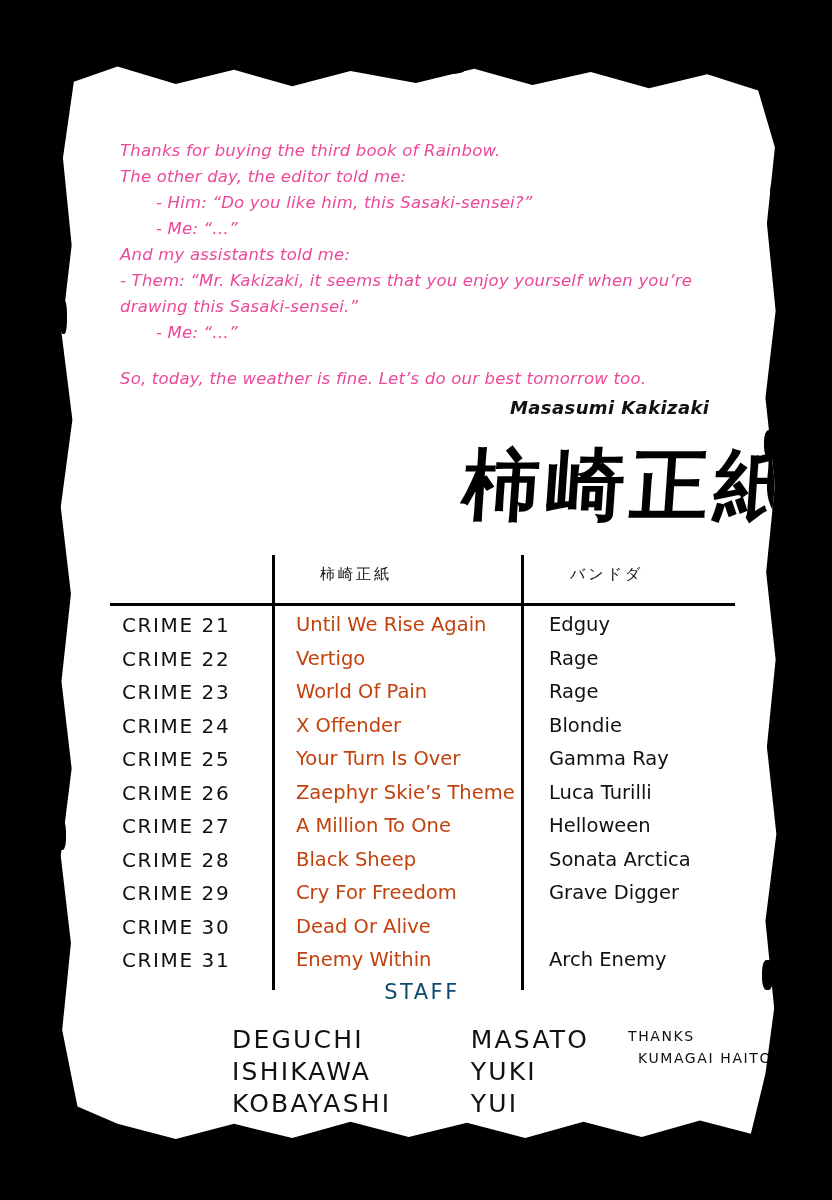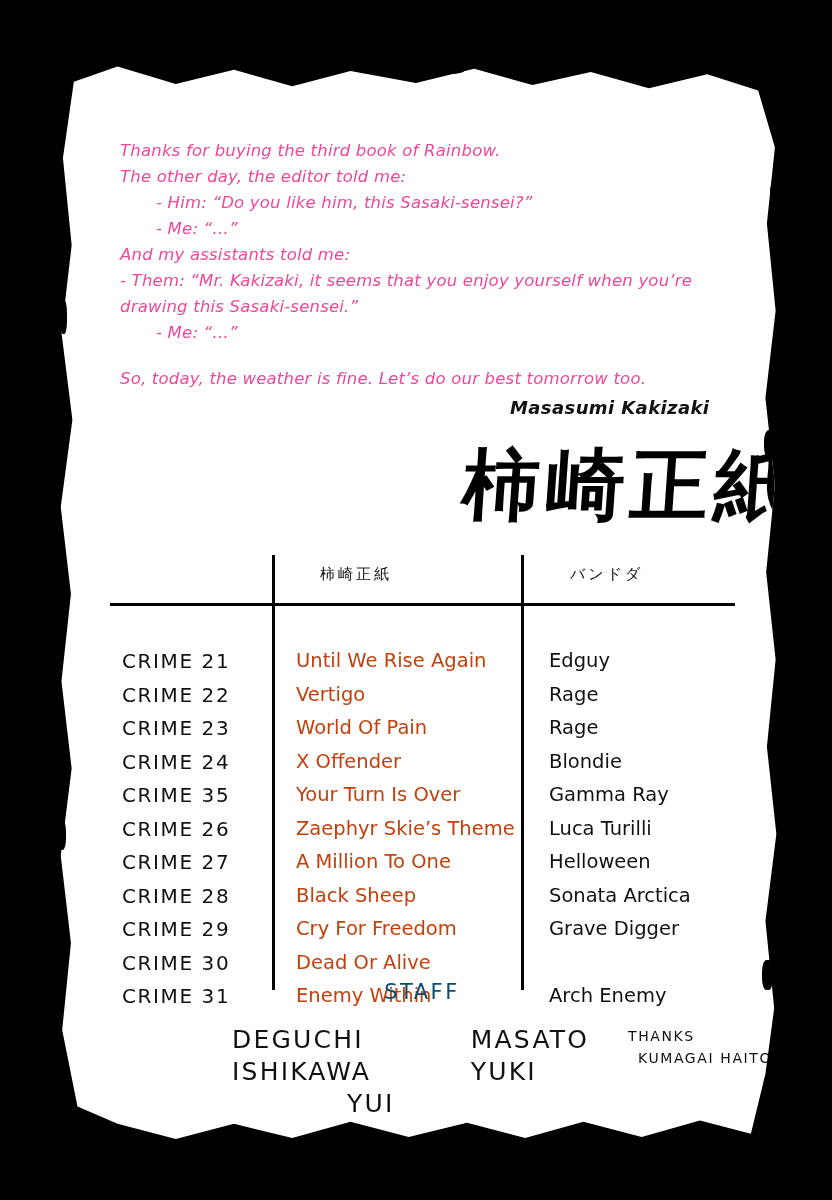--- a/index.html
+++ b/index.html
@@ -140,21 +140,20 @@
     top: -10px;
     width: 3px;
     height: 435px;
     background: #000;
   }
   #rows {
     position: absolute;
     left: 0;
     top: 48px;
     width: 625px;
-    margin-top: 36px;
   }
   .row {
     display: flex;
     height: 33.5px;
     align-items: flex-start;
   }
   .c-crime {
     width: 162px;
     padding-left: 12px;
     box-sizing: border-box;
@@ -266,21 +265,21 @@
             <div class="c-crime">CRIME 23</div>
             <div class="c-title">World Of Pain</div>
             <div class="c-band">Rage</div>
           </div>
           <div class="row">
             <div class="c-crime">CRIME 24</div>
             <div class="c-title">X  Offender</div>
             <div class="c-band">Blondie</div>
           </div>
           <div class="row">
-            <div class="c-crime">CRIME 35</div>
+            <div class="c-crime">CRIME 25</div>
             <div class="c-title">Your Turn Is Over</div>
             <div class="c-band">Gamma Ray</div>
           </div>
           <div class="row">
             <div class="c-crime">CRIME 26</div>
             <div class="c-title">Zaephyr Skie’s Theme</div>
             <div class="c-band">Luca Turilli</div>
           </div>
           <div class="row">
             <div class="c-crime">CRIME 27</div>
@@ -313,20 +312,21 @@
         <div id="staff-head">STAFF</div>
         <div class="staff-row">
           <span class="staff-last">DEGUCHI</span>
           <span class="staff-first">MASATO</span>
         </div>
         <div class="staff-row">
           <span class="staff-last">ISHIKAWA</span>
           <span class="staff-first">YUKI</span>
         </div>
         <div class="staff-row">
+          <span class="staff-last">KOBAYASHI</span>
           <span class="staff-first">YUI</span>
         </div>
       </div>
 
       <div id="thanks">
         <div>THANKS</div>
         <div class="t2">KUMAGAI HAITO</div>
       </div>
 
     </div>

